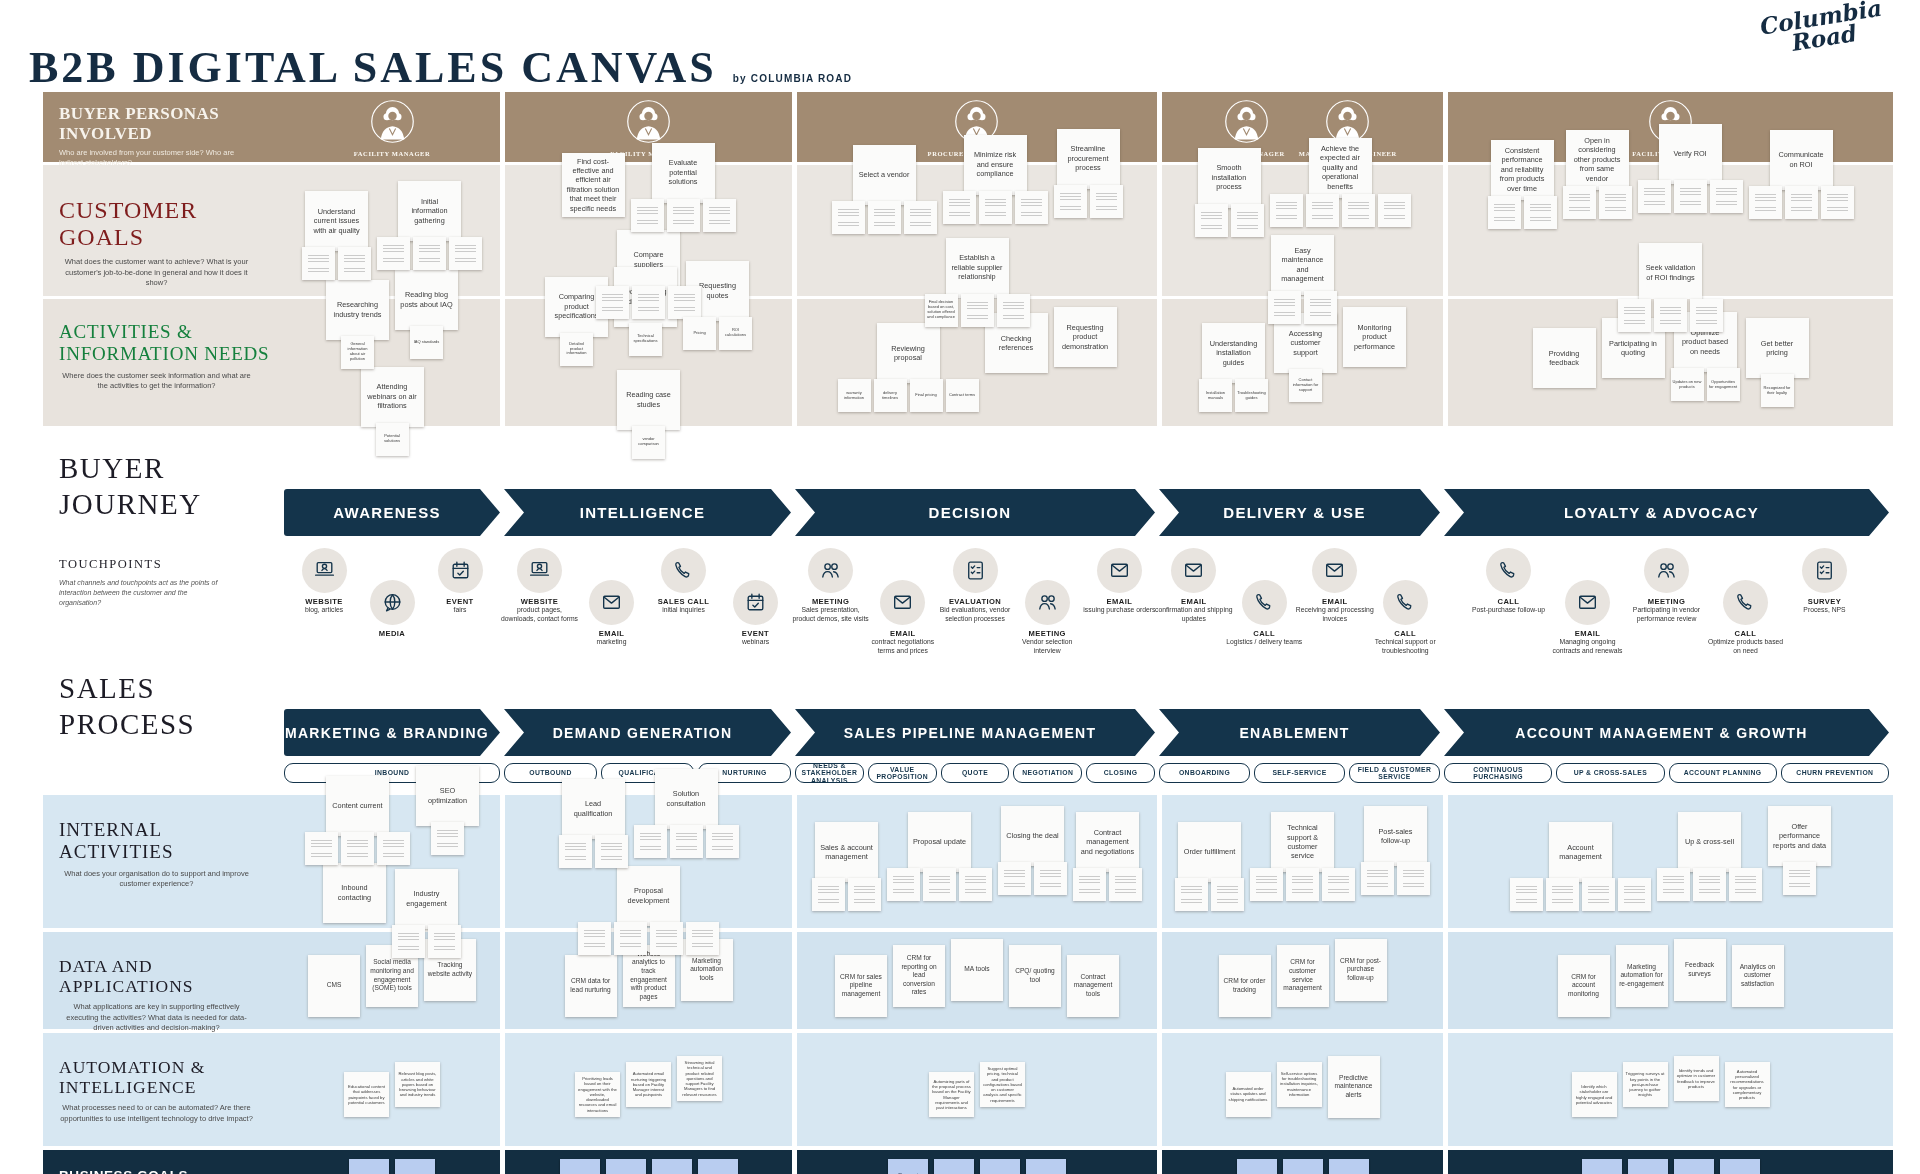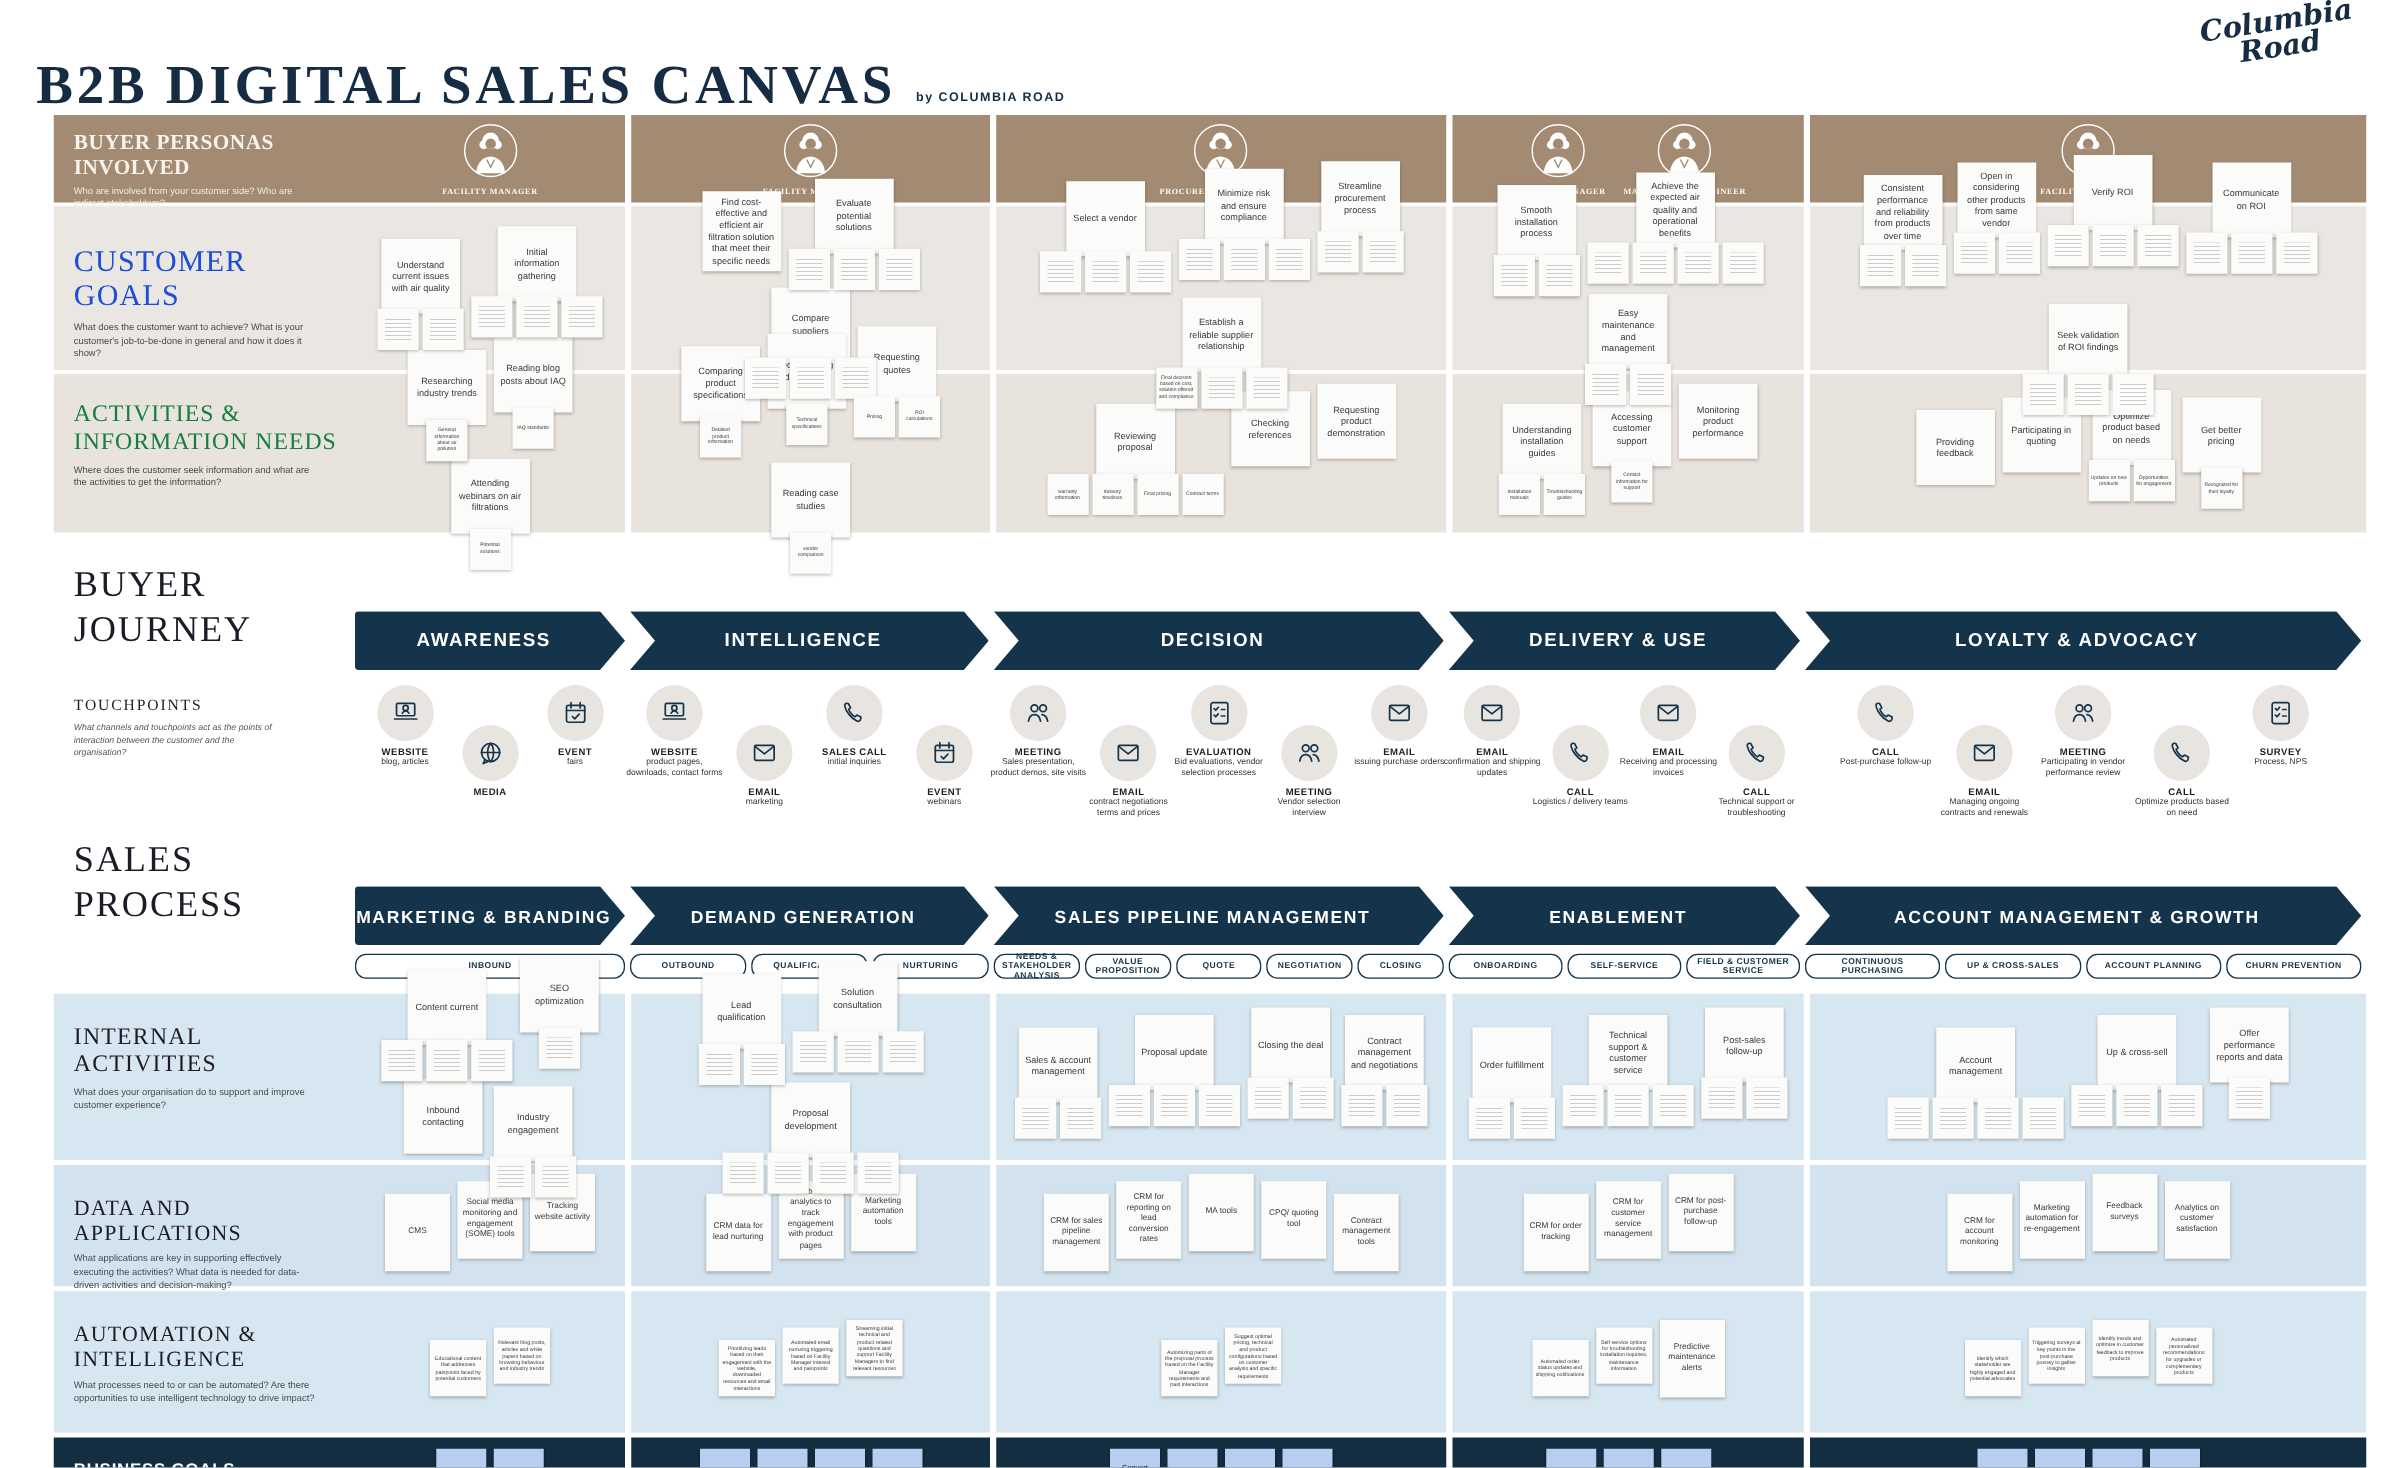--- a/index.html
+++ b/index.html
@@ -24,23 +24,23 @@
   .p-title{font-family:"Liberation Serif",serif;font-weight:700;font-size:17px;color:#f7f3ec;letter-spacing:.4px;}
   .p-desc{font-size:7.5px;color:#efe9df;margin-top:4px;line-height:1.35;width:200px;}
   .pcol{display:flex;align-items:center;justify-content:center;gap:14px;height:70px;}
   .persona{display:flex;flex-direction:column;align-items:center;}
   .persona svg{width:47px;height:47px;}
   .persona .pn{font-family:"Liberation Serif",serif;font-weight:700;font-size:6.5px;letter-spacing:.6px;color:#fdfaf4;margin-top:1px;}
   
   .rowband{margin-top:3px;}
   .goalsrow .cell{background:#eae6e1;height:131px;}
   .actsrow .cell{background:#e8e3dd;height:127px;}
-  .rl-big{font-family:"Liberation Serif",serif;font-size:24px;letter-spacing:1px;color:#1d4ed8;margin-top:18px;}
+  .rl-big{font-family:"Liberation Serif",serif;font-size:24px;letter-spacing:1px;color:#7f1d1d;margin-top:18px;}
   .rl-med{font-family:"Liberation Serif",serif;font-size:19px;letter-spacing:.8px;color:#15803d;line-height:1.15;margin-top:8px;}
-  .rl-desc{font-size:7.5px;color:#4a4a4a;line-height:1.4;margin-top:6px;width:195px;}
+  .rl-desc{font-size:7.5px;color:#4a4a4a;line-height:1.4;margin-top:6px;width:195px;text-align:center;}
   
   .notes{display:flex;flex-wrap:wrap;justify-content:center;align-content:center;gap:4px 6px;padding:6px 8px;box-sizing:border-box;}
   .ng{display:flex;flex-direction:column;align-items:center;}
   .ng:nth-child(odd){margin-top:10px;}
   .ng:nth-child(3n){margin-top:-6px;}
   .note{background:#fbfbfa;box-shadow:0 1px 2.5px rgba(60,50,40,.35);display:flex;align-items:center;justify-content:center;text-align:center;color:#3a3a3a;box-sizing:border-box;}
   .n-big{width:63px;min-height:60px;font-size:7.3px;line-height:1.3;padding:4px;}
   .n-med{width:52px;min-height:62px;font-size:6.6px;line-height:1.3;padding:3px;}
   .n-xs{width:45px;height:45px;font-size:4.2px;line-height:1.25;padding:3px;overflow:hidden;}
   .n-goal{width:40px;height:57px;background:#b9cdf0;font-size:5.9px;line-height:1.3;color:#17263d;padding:2px;box-shadow:0 1px 2px rgba(0,0,0,.45);}

